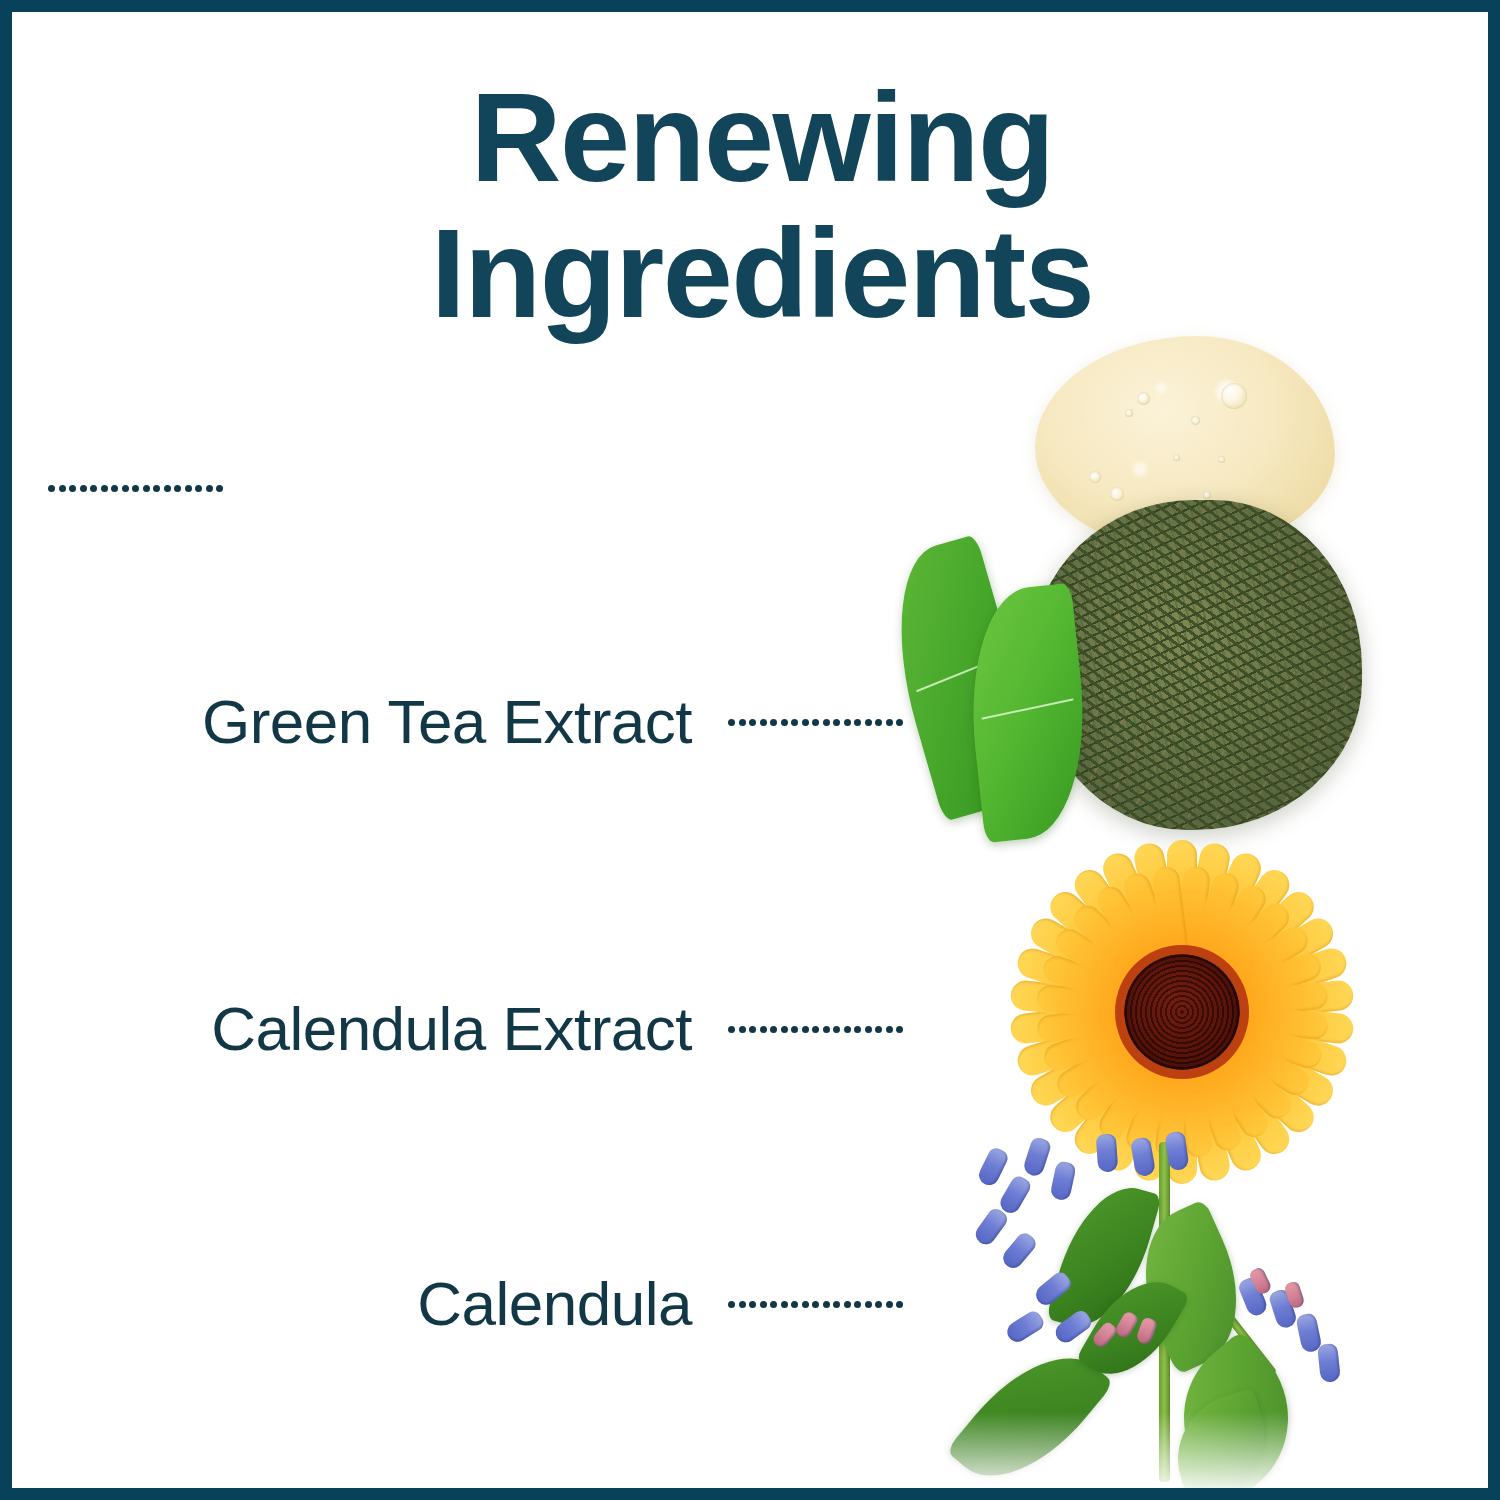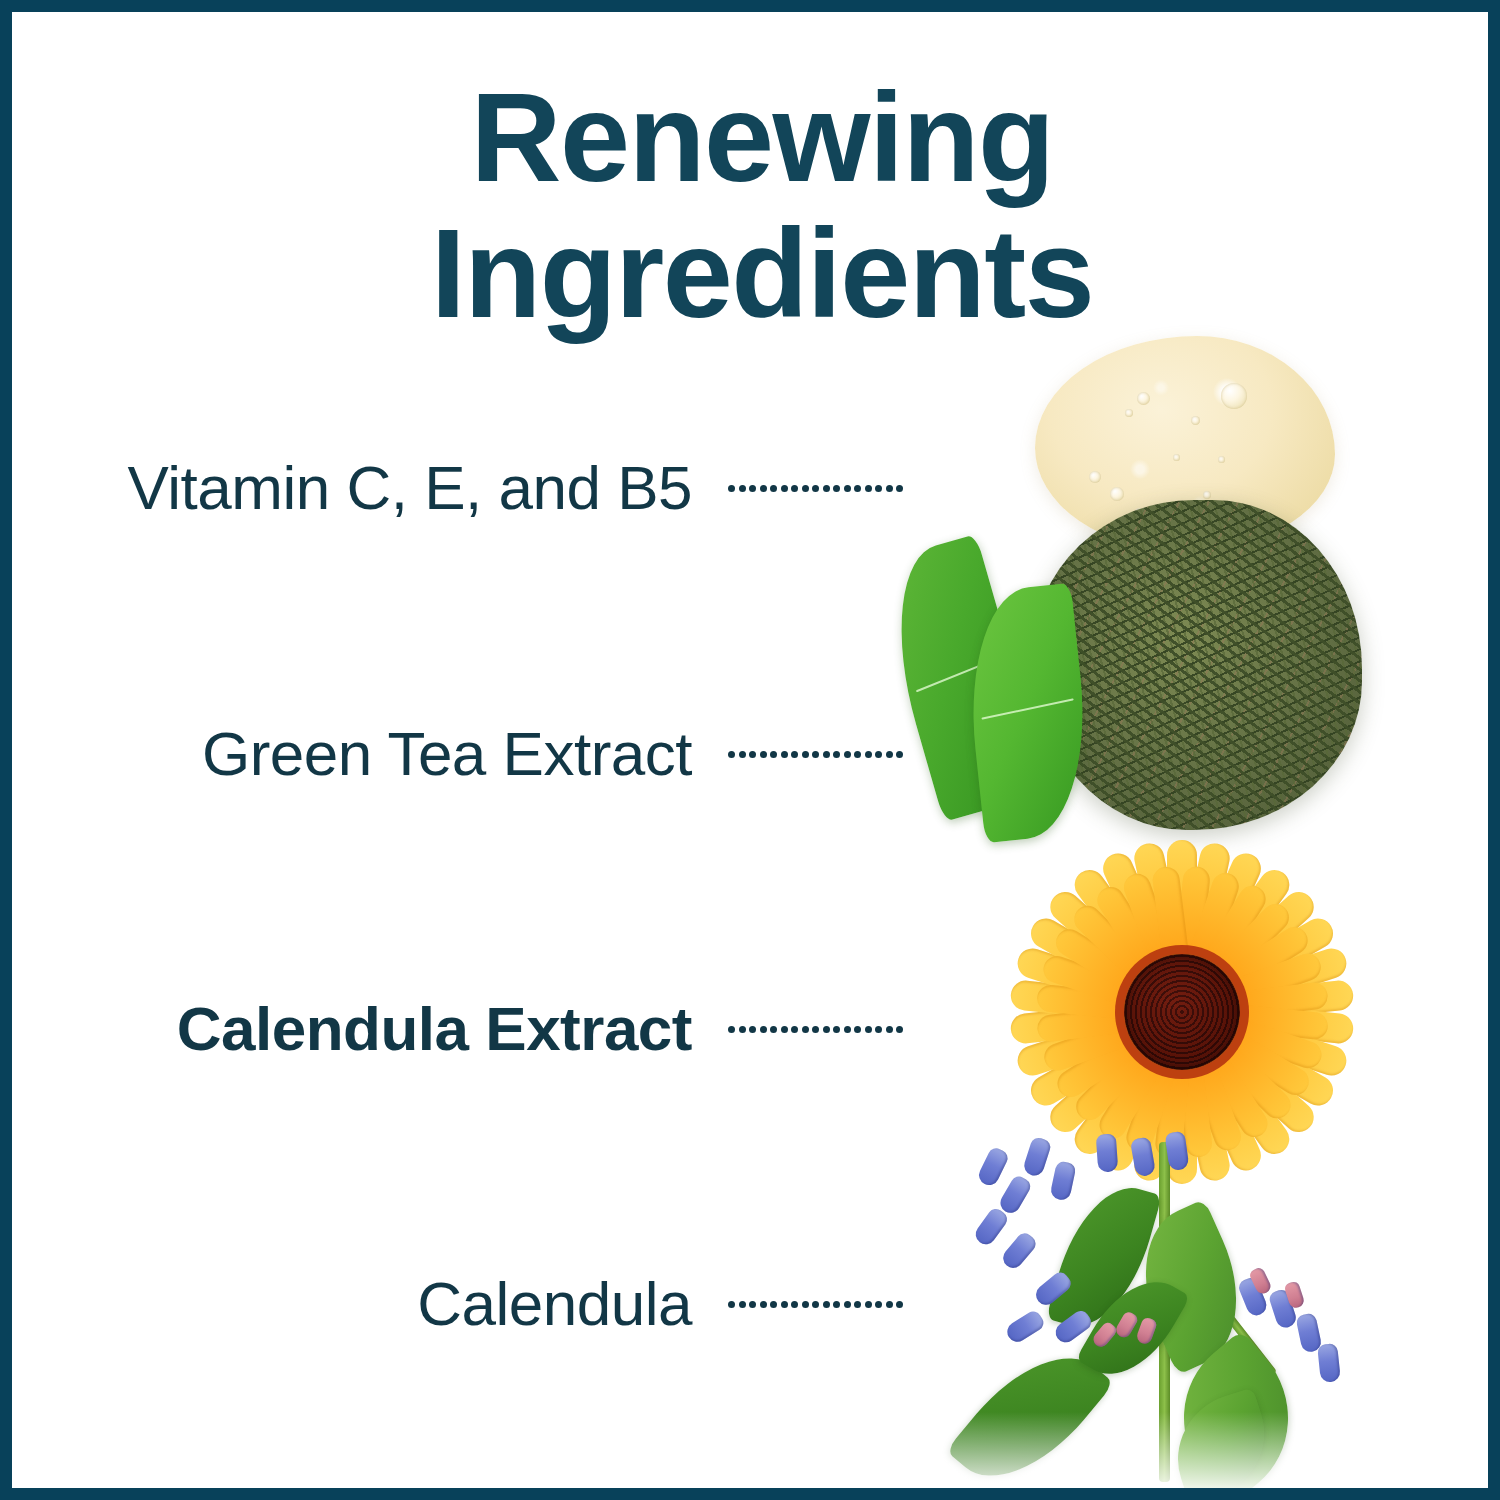--- a/index.html
+++ b/index.html
@@ -374,21 +374,20 @@
       <div class="bell pinkbud" style="left:340px;top:150px;transform:rotate(-18deg);"></div>
     </div>
 
     <div class="fade-mask" style="left:0;top:1080px;width:640px;height:100px;background:linear-gradient(180deg,rgba(255,255,255,0) 0%,#ffffff 85%);"></div>
     <div class="fade-mask" style="left:560px;top:0;width:80px;height:1170px;background:linear-gradient(90deg,rgba(255,255,255,0) 0%,#ffffff 90%);"></div>
   </div>
 
   <div id="ingredient-list">
 
     <div class="ingredient-row" style="top:437px;">
-      <div class="ingredient-label" style="color: rgb(18, 55, 70);">Vitamin C, E, and B5</div>
       <div class="leader-dots">
         <i style="background: rgb(18, 55, 70);"></i>
           <i style="background: rgb(18, 55, 70);"></i>
           <i style="background: rgb(18, 55, 70);"></i>
           <i style="background: rgb(18, 55, 70);"></i>
           <i style="background: rgb(18, 55, 70);"></i>
           <i style="background: rgb(18, 55, 70);"></i>
           <i style="background: rgb(18, 55, 70);"></i>
           <i style="background: rgb(18, 55, 70);"></i>
           <i style="background: rgb(18, 55, 70);"></i>
@@ -396,21 +395,21 @@
           <i style="background: rgb(18, 55, 70);"></i>
           <i style="background: rgb(18, 55, 70);"></i>
           <i style="background: rgb(18, 55, 70);"></i>
           <i style="background: rgb(18, 55, 70);"></i>
           <i style="background: rgb(18, 55, 70);"></i>
           <i style="background: rgb(18, 55, 70);"></i>
           <i style="background: rgb(18, 55, 70);"></i>
       </div>
     </div>
 
-    <div class="ingredient-row" style="top:703px;">
+    <div class="ingredient-row" style="top:671px;">
       <div class="ingredient-label" style="color: rgb(18, 55, 70);">Green Tea Extract</div>
       <div class="leader-dots">
         <i style="background: rgb(18, 55, 70);"></i>
           <i style="background: rgb(18, 55, 70);"></i>
           <i style="background: rgb(18, 55, 70);"></i>
           <i style="background: rgb(18, 55, 70);"></i>
           <i style="background: rgb(18, 55, 70);"></i>
           <i style="background: rgb(18, 55, 70);"></i>
           <i style="background: rgb(18, 55, 70);"></i>
           <i style="background: rgb(18, 55, 70);"></i>
@@ -420,21 +419,21 @@
           <i style="background: rgb(18, 55, 70);"></i>
           <i style="background: rgb(18, 55, 70);"></i>
           <i style="background: rgb(18, 55, 70);"></i>
           <i style="background: rgb(18, 55, 70);"></i>
           <i style="background: rgb(18, 55, 70);"></i>
           <i style="background: rgb(18, 55, 70);"></i>
       </div>
     </div>
 
     <div class="ingredient-row" style="top:978px;">
-      <div class="ingredient-label" style="color: rgb(18, 55, 70); font-weight: bold;">Calendula Extract</div>
+      <div class="ingredient-label" style="color: rgb(18, 55, 70);">Calendula Extract</div>
       <div class="leader-dots">
         <i style="background: rgb(18, 55, 70);"></i>
           <i style="background: rgb(18, 55, 70);"></i>
           <i style="background: rgb(18, 55, 70);"></i>
           <i style="background: rgb(18, 55, 70);"></i>
           <i style="background: rgb(18, 55, 70);"></i>
           <i style="background: rgb(18, 55, 70);"></i>
           <i style="background: rgb(18, 55, 70);"></i>
           <i style="background: rgb(18, 55, 70);"></i>
           <i style="background: rgb(18, 55, 70);"></i>

